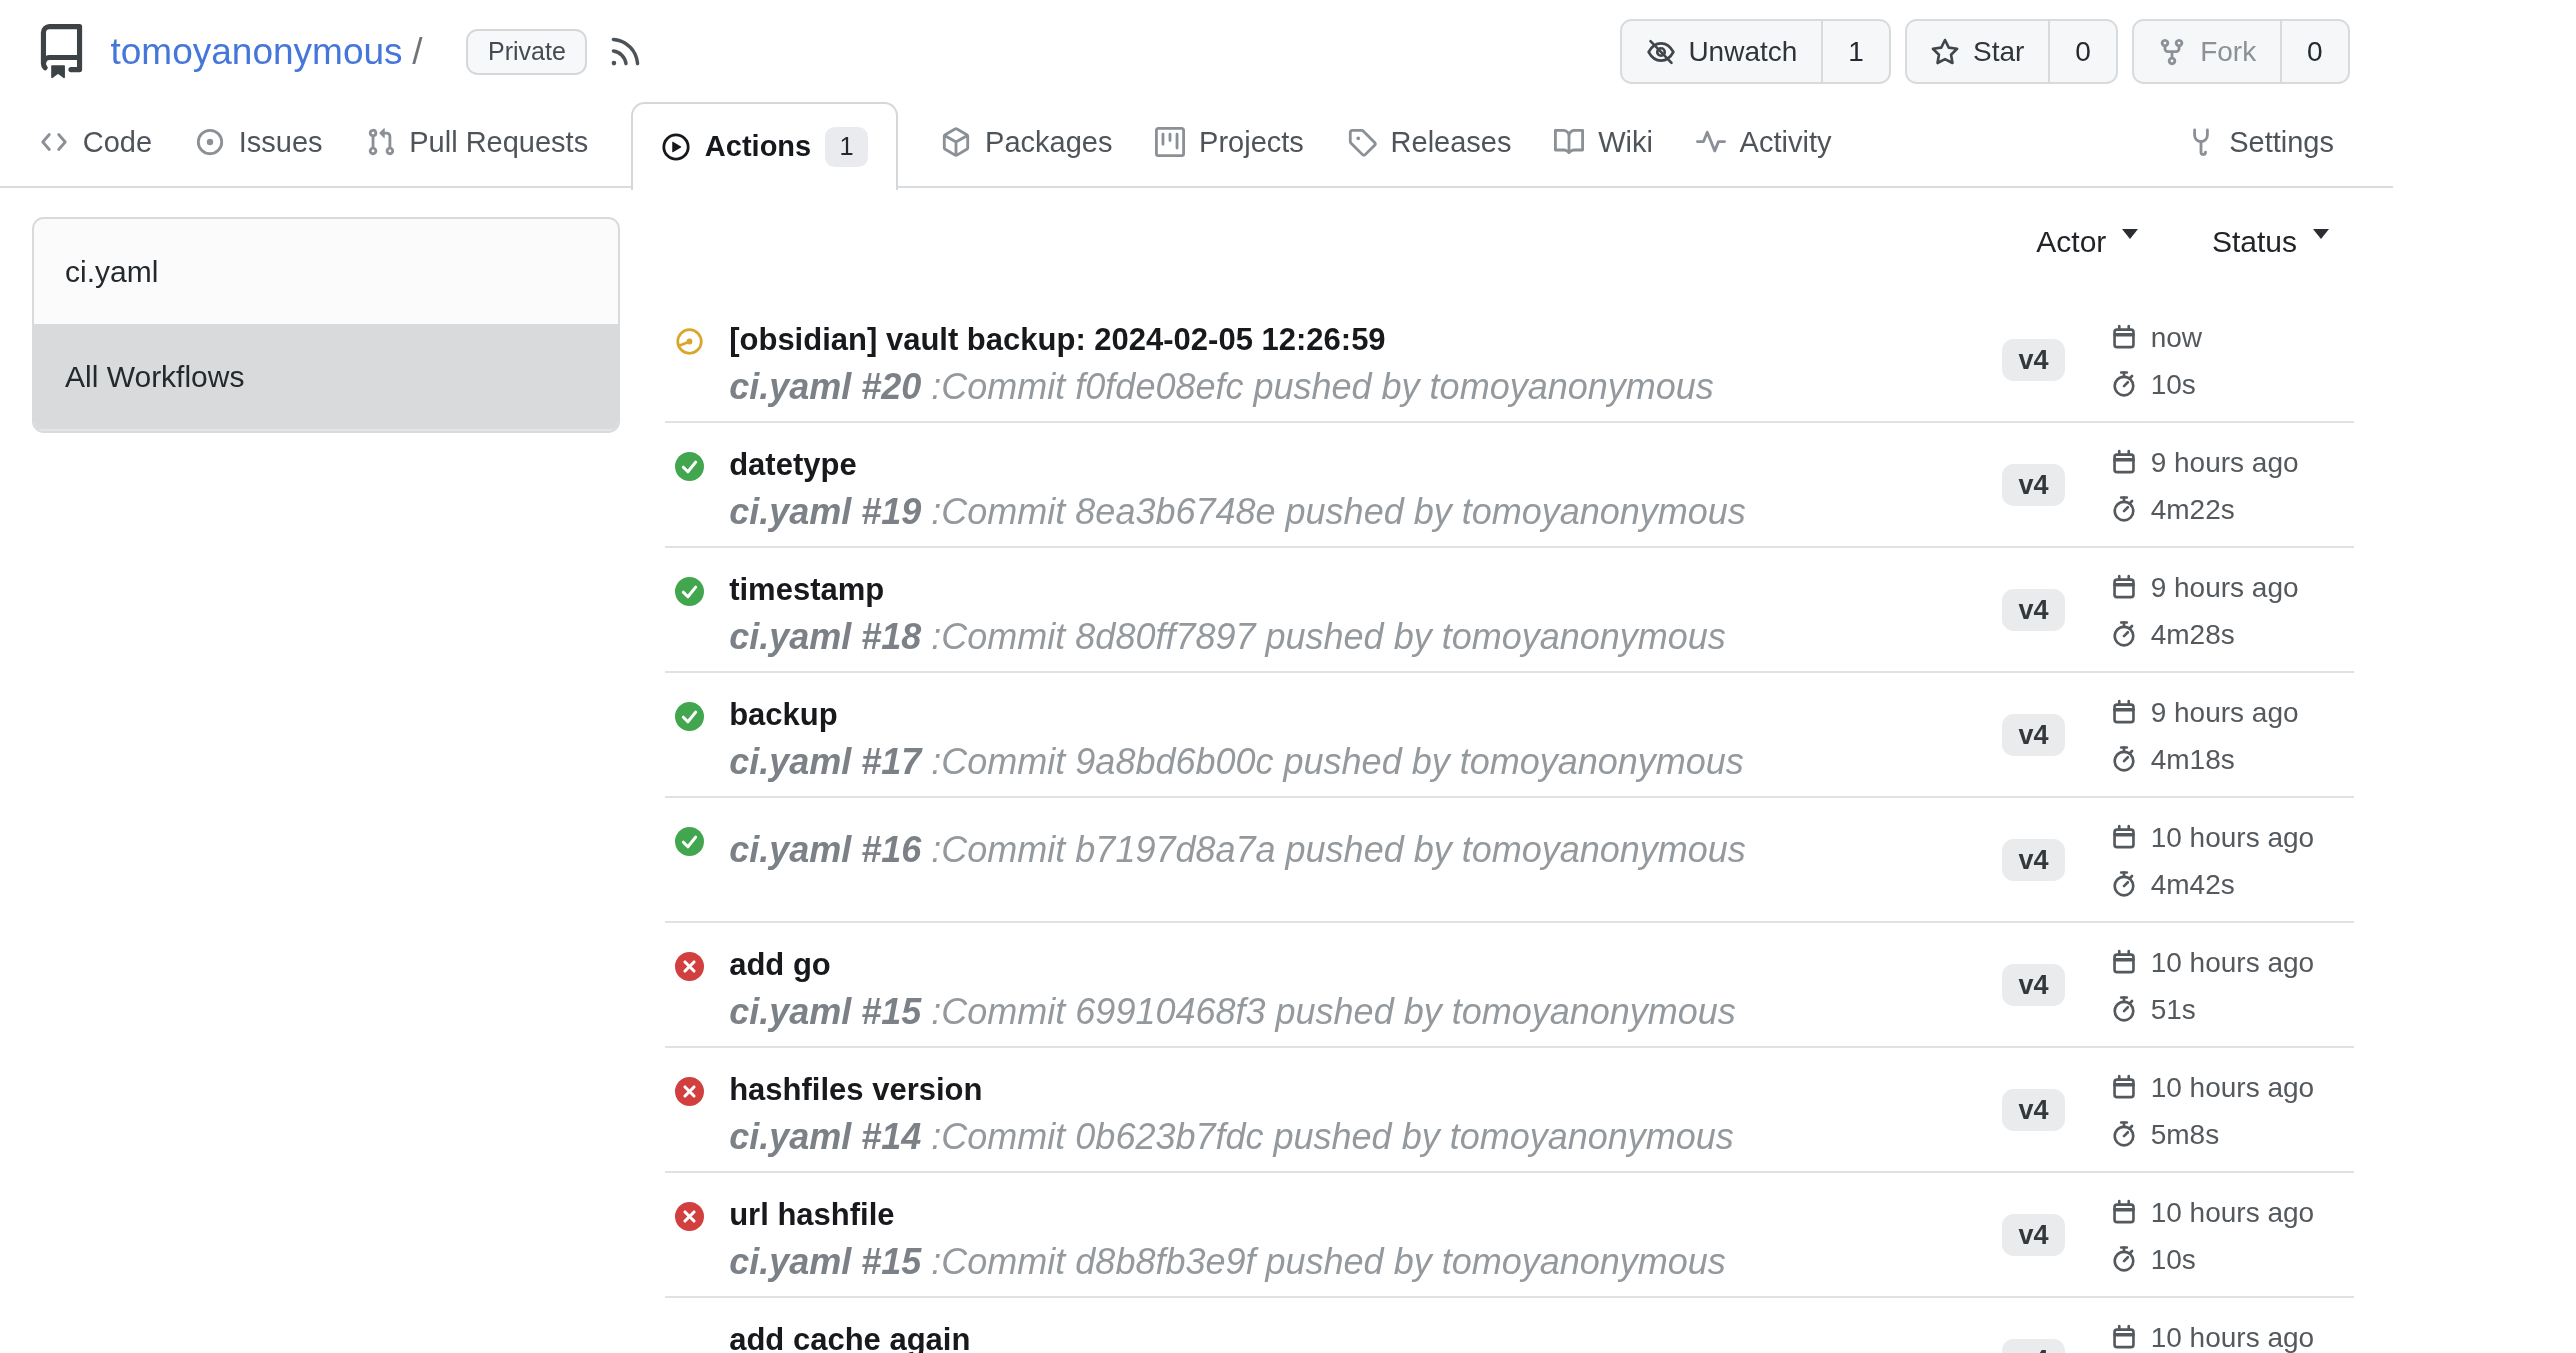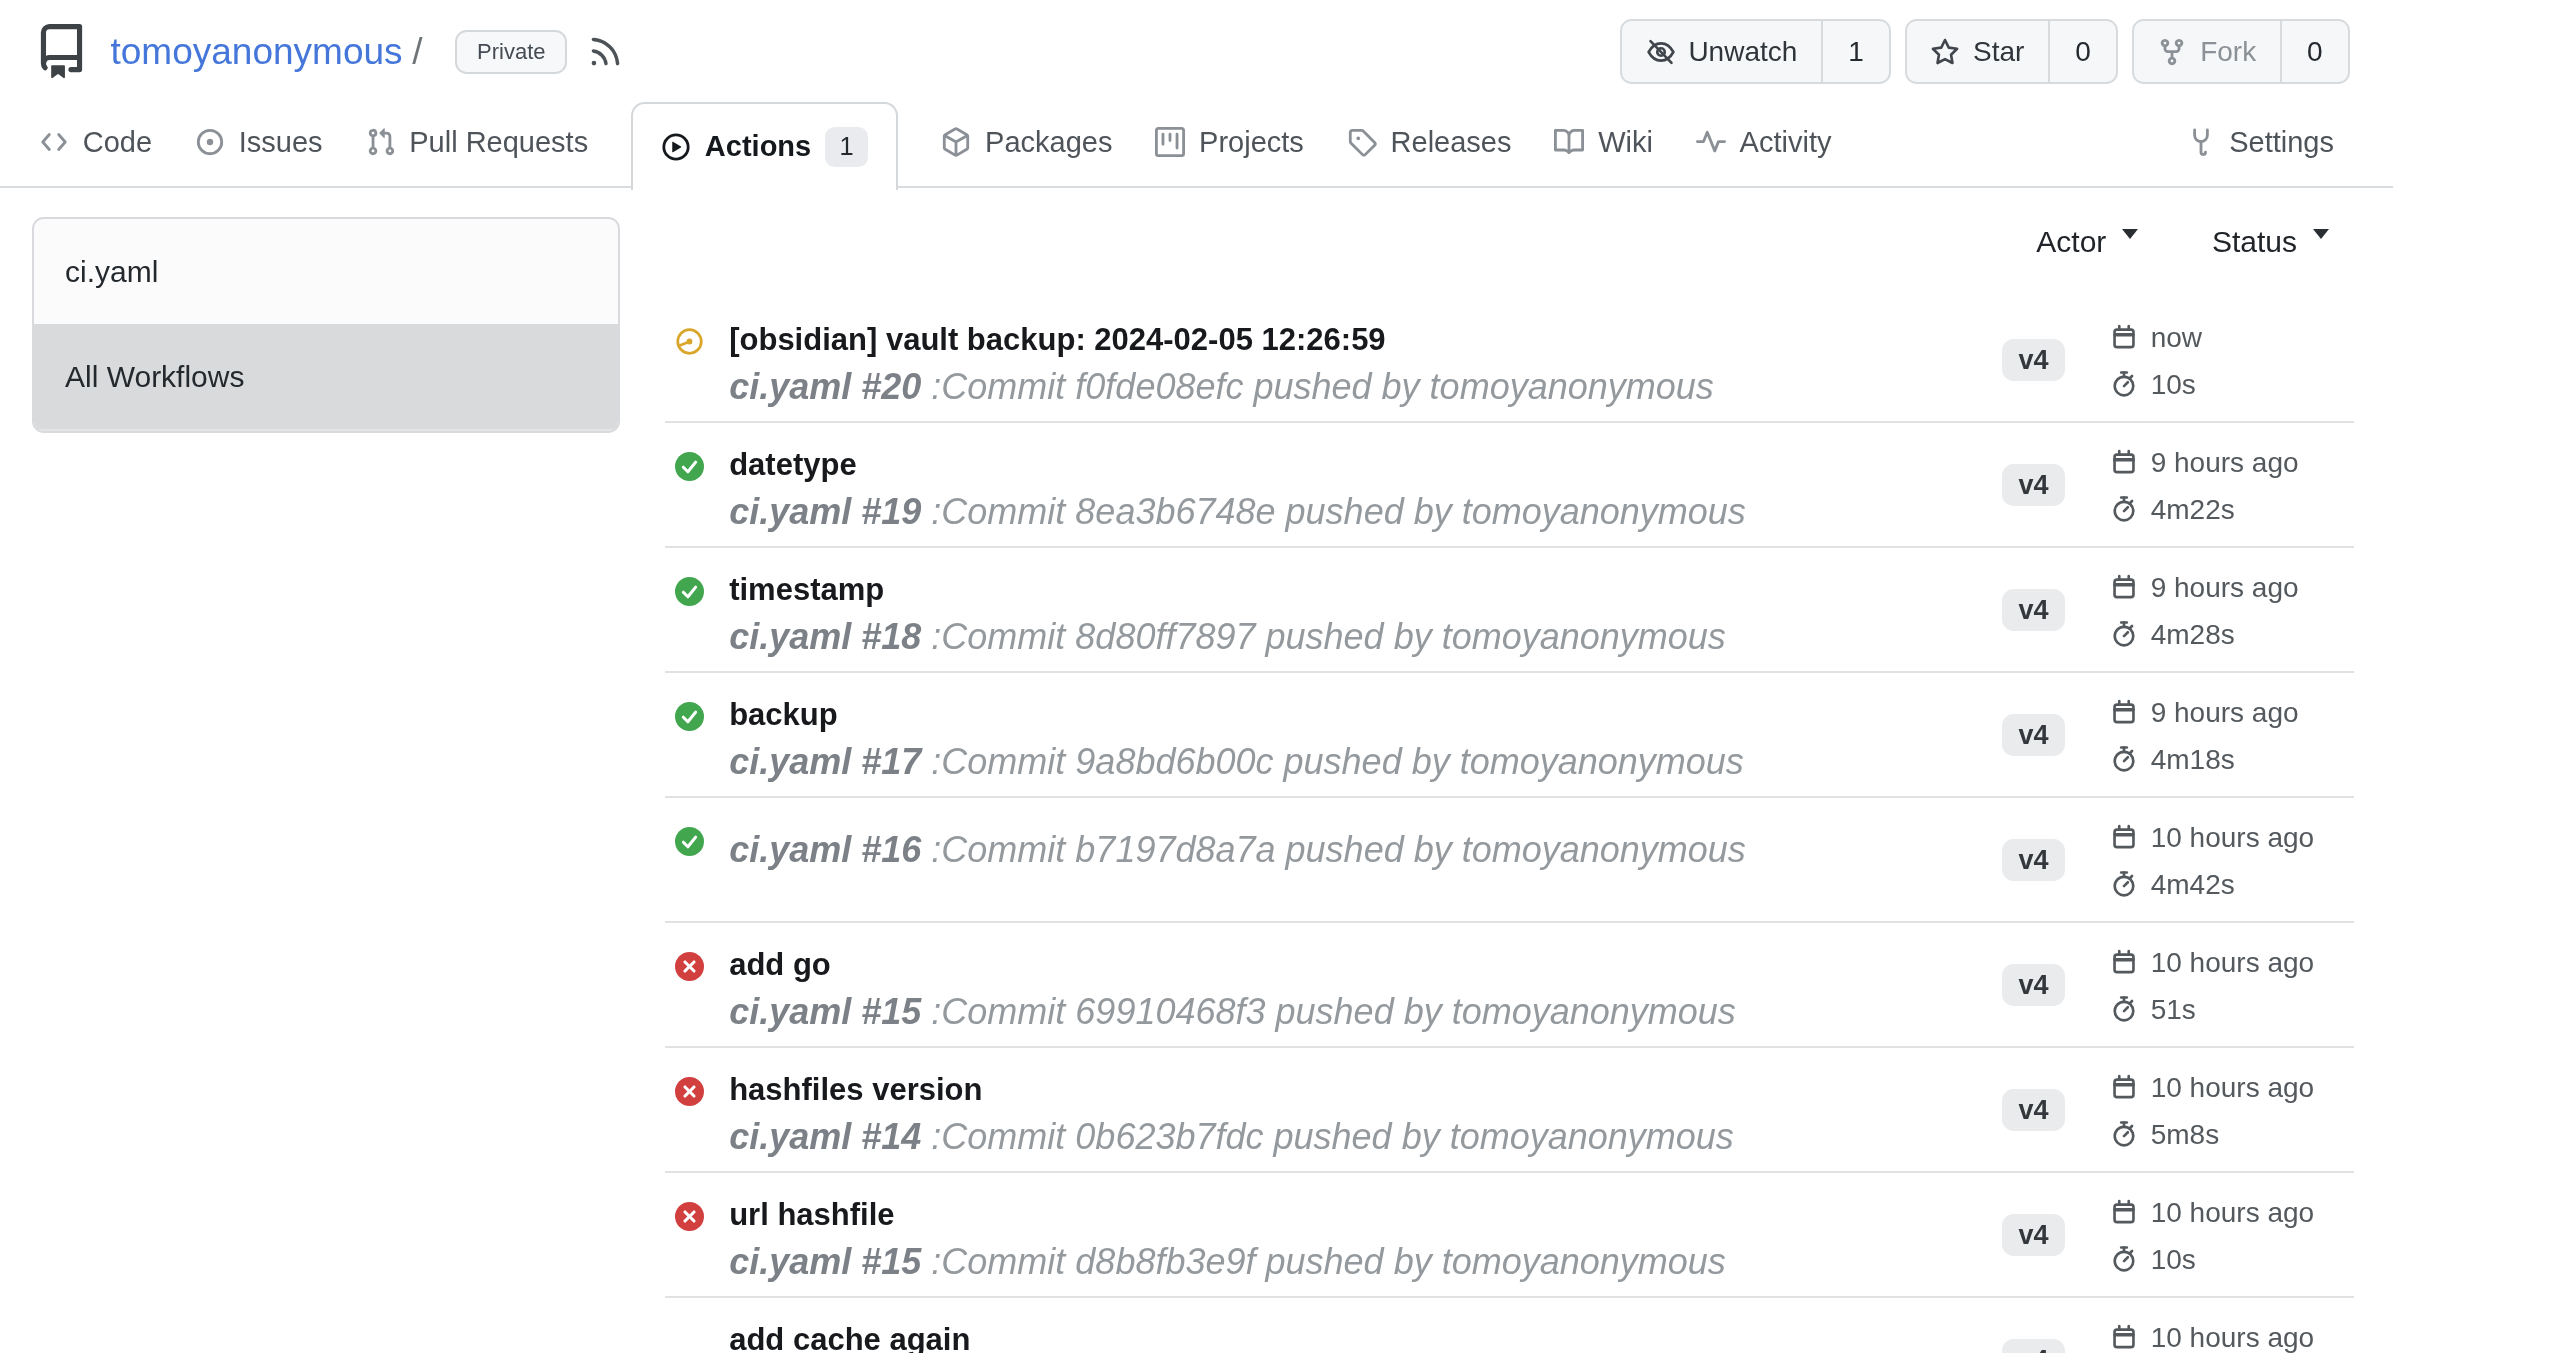--- a/index.html
+++ b/index.html
@@ -7,22 +7,22 @@
         font-family:"Liberation Sans",sans-serif;color:#24292f;}
   svg{display:block;}
   a{text-decoration:none;cursor:pointer;}
 
   
   .app-header{display:flex;align-items:center;height:98px;padding:5.9px 43px 0 34px;box-sizing:border-box;}
   .repo-icon svg{width:55px;height:55px;color:#3d4247;}
   .repo-title{display:flex;align-items:center;font-size:37px;margin-left:21.5px;}
   .repo-link{color:#4576d9;}
   .repo-slash{color:#6e7478;margin:0 9.8px;font-size:37px;}
-  .badge-private{font-size:22px;color:#454b52;border:2px solid #d5d8db;background:#f7f8f9;
-                 border-radius:11.7px;padding:8.8px 19.6px;margin-left:23px;line-height:1;}
+  .badge-private{font-size:25px;color:#454b52;border:2px solid #d5d8db;background:#f7f8f9;
+                 border-radius:11.7px;padding:8.8px 19.6px;margin-left:34px;line-height:1;}
   .rss-icon{margin-left:19.6px;}
   .rss-icon svg{width:37px;height:37px;color:#4d5257;}
   .header-buttons{margin-left:auto;display:flex;gap:13.7px;}
   .btn-group{display:flex;border:2px solid #d8dbde;border-radius:11.7px;overflow:hidden;
              background:#f6f7f8;height:61px;font-size:28px;color:#30353b;}
   .btn-main{display:flex;align-items:center;gap:12.7px;padding:0 23.5px;background:transparent;border:none;
             font:inherit;color:inherit;cursor:pointer;}
   .btn-main svg{width:30px;height:30px;color:#41464c;}
   .btn-count{display:flex;align-items:center;padding:0 25.4px;border-left:2px solid #d8dbde;background:transparent;
              border-top:none;border-right:none;border-bottom:none;font:inherit;color:#24292f;cursor:pointer;}

